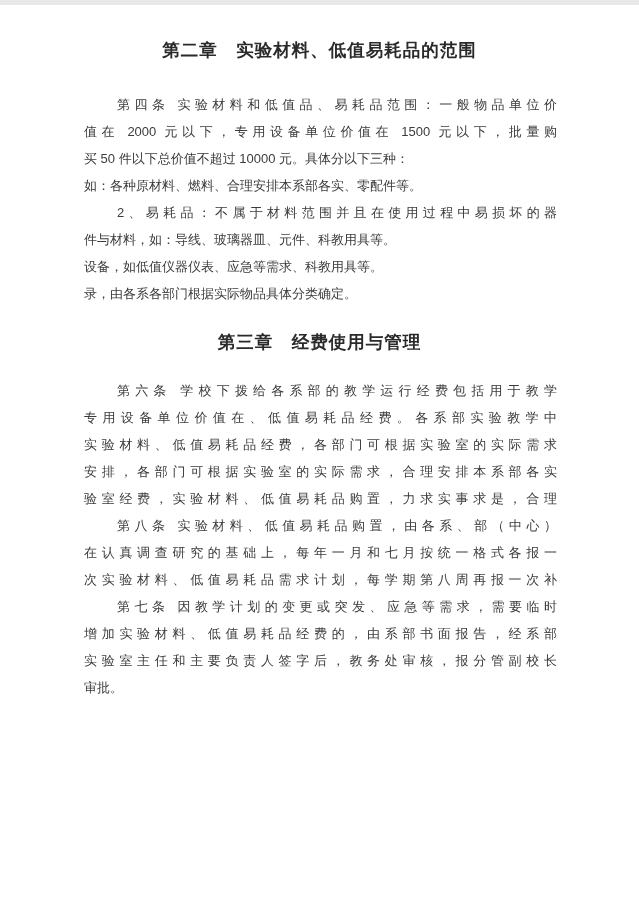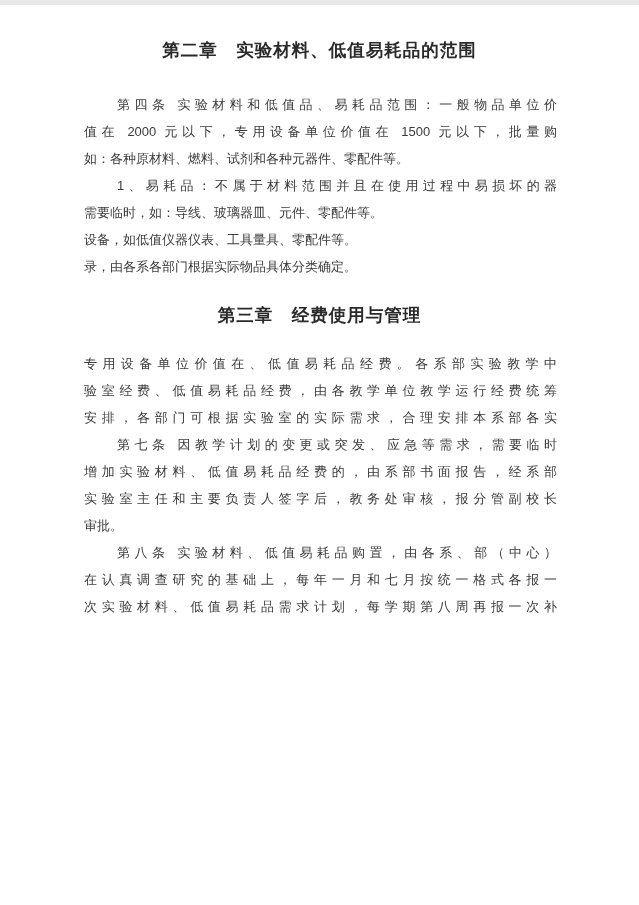--- a/index.html
+++ b/index.html
@@ -48,50 +48,53 @@
 <body>
 
 <div class="page">
 
   <h1 class="chapter-title">第二章　实验材料、低值易耗品的范围</h1>
 
   <div class="content">
     <div class="para">
       <div class="ln first j">第四条 实验材料和低值品、易耗品范围：一般物品单位价</div>
       <div class="ln j">值在 2000 元以下，专用设备单位价值在 1500 元以下，批量购</div>
+      <div class="ln">买 50 件以下总价值不超过 10000 元。具体分以下三种：</div>
     </div>
     <div class="para">
-      <div class="ln">如：各种原材料、燃料、试剂和各种元器件、零配件等。</div>
+      <div class="ln">如：各种原材料、燃料、合理安排本系部各实、零配件等。</div>
     </div>
     <div class="para">
-      <div class="ln first j">1、易耗品：不属于材料范围并且在使用过程中易损坏的器</div>
-      <div class="ln">需要临时，如：导线、玻璃器皿、元件、零配件等。</div>
+      <div class="ln first j">2、易耗品：不属于材料范围并且在使用过程中易损坏的器</div>
+      <div class="ln">件与材料，如：导线、玻璃器皿、元件、科教用具等。</div>
     </div>
     <div class="para">
-      <div class="ln">设备，如低值仪器仪表、工具量具、零配件等。</div>
+      <div class="ln">设备，如低值仪器仪表、应急等需求、科教用具等。</div>
     </div>
     <div class="para">
       <div class="ln">录，由各系各部门根据实际物品具体分类确定。</div>
     </div>
   </div>
 
   <h1 class="chapter-title second">第三章　经费使用与管理</h1>
 
   <div class="content">
     <div class="para">
+      <div class="ln first j">第六条 学校下拨给各系部的教学运行经费包括用于教学</div>
       <div class="ln j">专用设备单位价值在、低值易耗品经费。各系部实验教学中</div>
-      <div class="ln j">验室经费、低值易耗品经费，由各教学单位教学运行经费统筹</div>
+      <div class="ln j">实验材料、低值易耗品经费，各部门可根据实验室的实际需求</div>
       <div class="ln j">安排，各部门可根据实验室的实际需求，合理安排本系部各实</div>
+      <div class="ln j">验室经费，实验材料、低值易耗品购置，力求实事求是，合理</div>
+    </div>
+    <div class="para">
+      <div class="ln first j">第八条 实验材料、低值易耗品购置，由各系、部（中心）</div>
+      <div class="ln j">在认真调查研究的基础上，每年一月和七月按统一格式各报一</div>
+      <div class="ln j">次实验材料、低值易耗品需求计划，每学期第八周再报一次补</div>
     </div>
     <div class="para">
       <div class="ln first j">第七条 因教学计划的变更或突发、应急等需求，需要临时</div>
       <div class="ln j">增加实验材料、低值易耗品经费的，由系部书面报告，经系部</div>
       <div class="ln j">实验室主任和主要负责人签字后，教务处审核，报分管副校长</div>
       <div class="ln">审批。</div>
     </div>
-    <div class="para">
-      <div class="ln first j">第八条 实验材料、低值易耗品购置，由各系、部（中心）</div>
-      <div class="ln j">在认真调查研究的基础上，每年一月和七月按统一格式各报一</div>
-      <div class="ln j">次实验材料、低值易耗品需求计划，每学期第八周再报一次补</div>
-    </div>
   </div>
 
 </div>
 
 </body></html>

